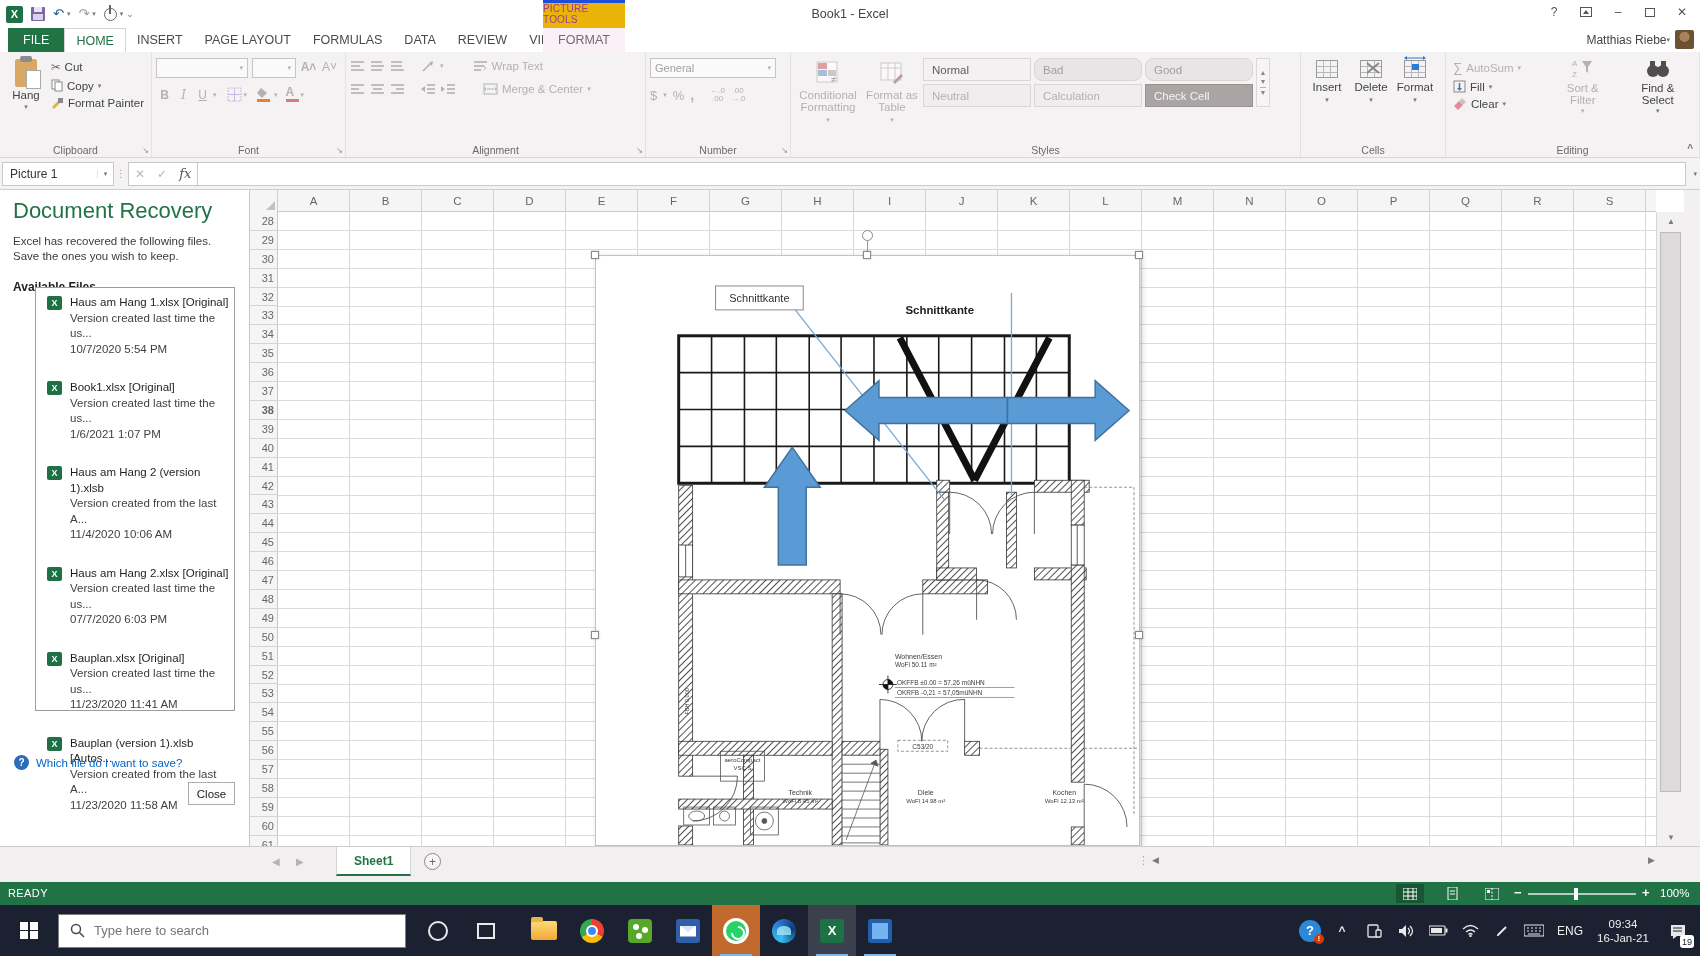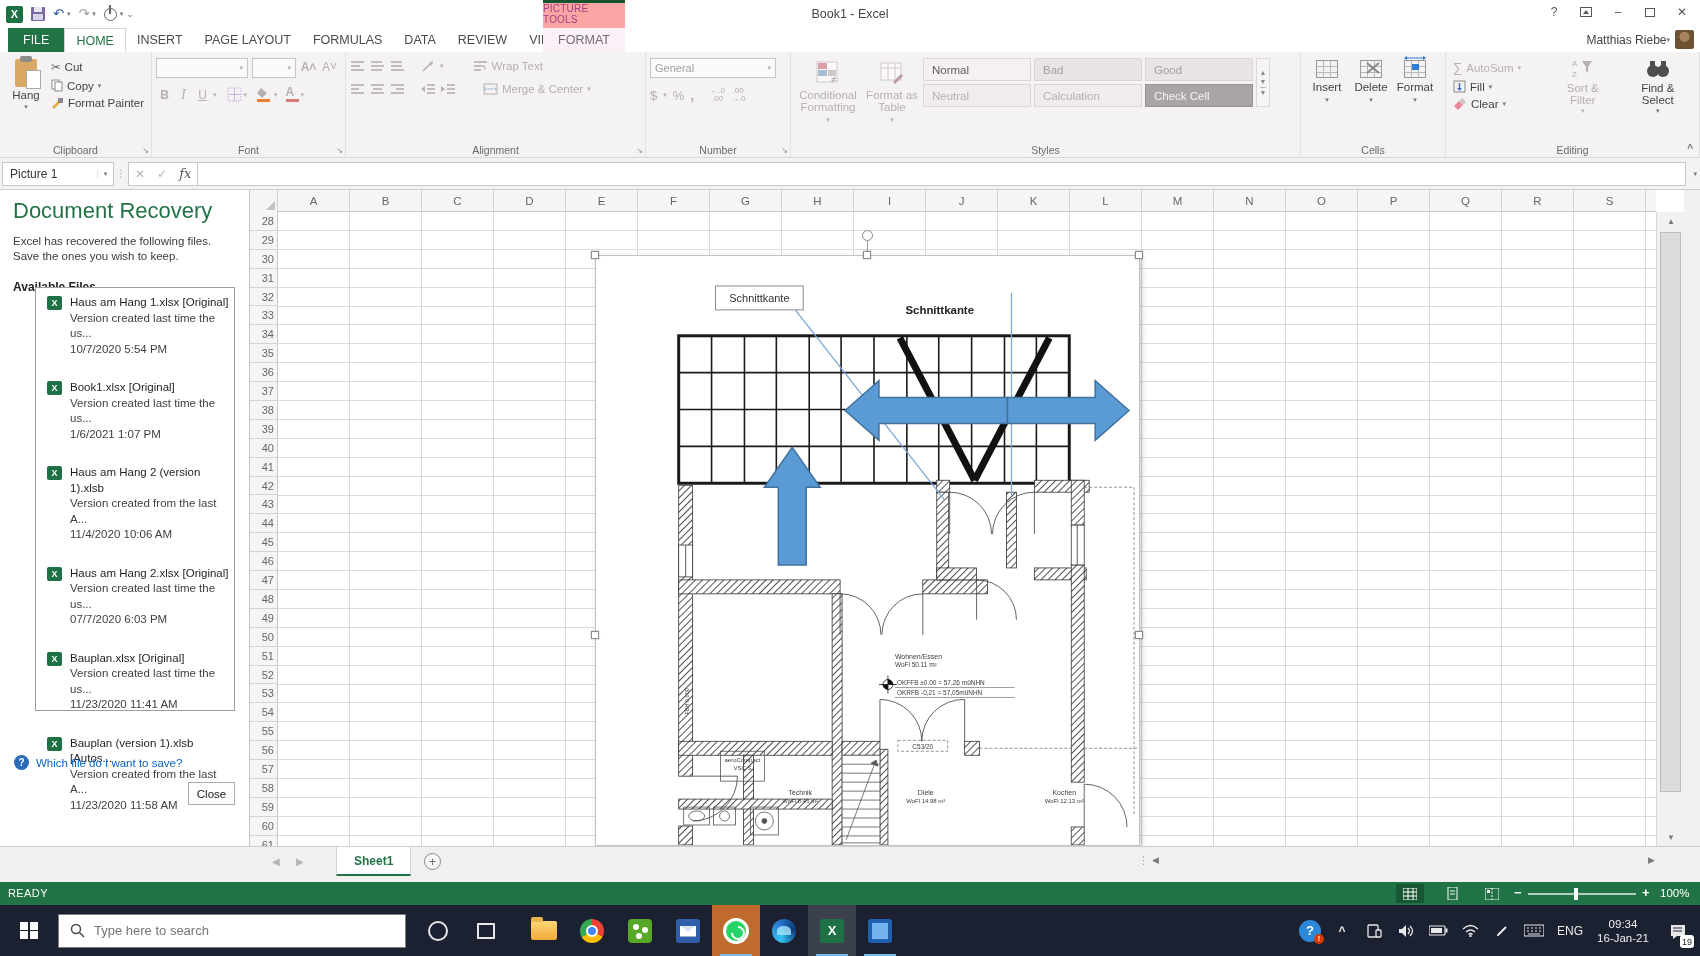--- a/index.html
+++ b/index.html
@@ -11,21 +11,21 @@
 .xlogo{width:17px;height:17px;background:#1e7145;border-radius:2px;color:#fff;font-weight:bold;font-size:11px;display:flex;align-items:center;justify-content:center;}
 .saveic{width:14px;height:14px;background:#7c66a4;position:relative;border-radius:1px;}
 .saveic:before{content:"";position:absolute;left:3px;top:0;width:8px;height:5px;background:#e8e6f0;}
 .saveic:after{content:"";position:absolute;left:2px;bottom:1px;width:10px;height:6px;background:#d8d4e8;}
 .qch{font-size:13px;color:#2b579a;line-height:14px;}
 .qch.gray{color:#9c9a9a;}
 .qdd{font-size:7px;color:#777;margin-left:-5px;}
 .touchic{width:13px;height:13px;border:1.5px solid #666;border-radius:50%;position:relative;}
 .touchic:after{content:"";position:absolute;left:4px;top:-4px;width:2px;height:9px;background:#666;}
 .title-center{position:absolute;left:0;top:0;width:100%;height:28px;display:flex;align-items:center;justify-content:center;font-size:12.5px;color:#444;}
-.pt-block{position:absolute;left:543px;top:0;width:82px;height:28px;background:#fca5a5;border-top:3px solid #14532d;display:flex;align-items:flex-end;justify-content:center;padding-bottom:3px;font-size:10px;color:#a33d87;letter-spacing:.2px;}
+.pt-block{position:absolute;left:543px;top:0;width:82px;height:28px;background:#eab308;border-top:3px solid #1d4ed8;display:flex;align-items:flex-end;justify-content:center;padding-bottom:3px;font-size:10px;color:#a33d87;letter-spacing:.2px;}
 .winbtns{position:absolute;right:4px;top:2px;display:flex;gap:4px;}
 .wb{width:28px;height:20px;display:flex;align-items:center;justify-content:center;font-size:12px;color:#555;}
 .rdbox{width:12px;height:10px;border:1px solid #555;position:relative;}
 .rdbox:after{content:"";position:absolute;left:2px;top:2px;border-left:3px solid transparent;border-right:3px solid transparent;border-bottom:4px solid #555;}
 .restbox{width:10px;height:9px;border:1px solid #555;position:relative;background:#fff;}
 .restbox:before{content:"";position:absolute;left:2px;top:-3px;width:9px;height:8px;border:1px solid #555;z-index:-1;}
 
 .tabrow{position:absolute;left:0;top:28px;width:1700px;height:24px;background:#fff;display:flex;align-items:flex-end;padding-left:8px;}
 .rtab{padding:4px 11px;font-size:12.5px;color:#4a4a4a;height:24px;display:flex;align-items:center;}
 .rtab.file{background:#217346;color:#fff;padding:4px 15px;}
@@ -45,21 +45,21 @@
 .bigbtn{display:flex;flex-direction:column;align-items:center;justify-content:flex-start;width:44px;height:84px;padding-top:4px;font-size:11.5px;color:#444;gap:2px;}
 .clipic{width:22px;height:28px;background:#d9a865;border-radius:2px;position:relative;}
 .clipic:before{content:"";position:absolute;left:5px;top:-3px;width:12px;height:6px;background:#8c8c8c;border-radius:2px;}
 .clipic:after{content:"";position:absolute;right:-4px;bottom:-2px;width:13px;height:17px;background:#fff;border:1px solid #aaa;}
 .selbox{border:1px solid #c9c5c5;background:#fbfafa;height:20px;display:flex;align-items:center;justify-content:space-between;padding:0 4px;font-size:11px;color:#a5a0a0;}
 .mini{display:inline-flex;align-items:center;justify-content:center;width:17px;height:17px;font-size:12px;color:#b6b0b0;}
 .fontA{font-size:12px;font-weight:bold;color:#b6b0b0;position:relative;line-height:11px;}
 .bar{display:block;width:13px;height:3px;margin-top:1px;}
 .sgwrap{display:grid;grid-template-columns:repeat(3,108px);grid-auto-rows:23px;gap:3px;margin-top:3px;}
 .sgc{border:1px solid #dad6d6;background:#f5f1f2;font-size:11.5px;display:flex;align-items:center;padding-left:8px;color:#5f5b5b;}
-.sg-bad,.sg-good{background:#e9e4e5;color:#a39d9e;}
+.sg-bad,.sg-good{background:#e9e4e5;color:#a39d9e;border-radius:8px;}
 .sg-neutral,.sg-calc{background:#f1edee;color:#b5aeb0;}
 .sg-check{background:#aba4a5;color:#f6f3f3;border-color:#979191;}
 .galarrows{display:flex;flex-direction:column;justify-content:center;gap:2px;width:14px;margin:3px 0 0 3px;border:1px solid #dcd8d8;align-items:center;background:#f6f4f4;height:49px;font-size:7px;color:#8a8888;}
 .cellbtn{display:flex;flex-direction:column;align-items:center;width:44px;padding-top:5px;gap:3px;font-size:11.5px;color:#444;}
 .gridic{width:22px;height:18px;border:1px solid #9a9a9a;background:
  repeating-linear-gradient(to right,transparent 0 6px,#b9b9b9 6px 7px),
  repeating-linear-gradient(to bottom,transparent 0 5px,#b9b9b9 5px 6px);position:relative;}
 .edcol{display:flex;flex-direction:column;gap:3px;justify-content:flex-start;padding-top:4px;}
 .tallbtn{display:flex;flex-direction:column;align-items:center;font-size:11.5px;gap:1px;padding:2px 6px;}
 .collapse{position:absolute;right:6px;bottom:3px;font-size:10px;color:#777;font-weight:bold;}
@@ -616,21 +616,21 @@
           <div class="rowh" style="top: 0px;">28</div>
           <div class="rowh" style="top: 18.9px;">29</div>
           <div class="rowh" style="top: 37.8px;">30</div>
           <div class="rowh" style="top: 56.7px;">31</div>
           <div class="rowh" style="top: 75.6px;">32</div>
           <div class="rowh" style="top: 94.5px;">33</div>
           <div class="rowh" style="top: 113.4px;">34</div>
           <div class="rowh" style="top: 132.3px;">35</div>
           <div class="rowh" style="top: 151.2px;">36</div>
           <div class="rowh" style="top: 170.1px;">37</div>
-          <div class="rowh" style="top: 189px;">38</div>
+          <div class="rowh" style="top: 189px; font-weight: bold;">38</div>
           <div class="rowh" style="top: 207.9px;">39</div>
           <div class="rowh" style="top: 226.8px;">40</div>
           <div class="rowh" style="top: 245.7px;">41</div>
           <div class="rowh" style="top: 264.6px;">42</div>
           <div class="rowh" style="top: 283.5px;">43</div>
           <div class="rowh" style="top: 302.4px;">44</div>
           <div class="rowh" style="top: 321.3px;">45</div>
           <div class="rowh" style="top: 340.2px;">46</div>
           <div class="rowh" style="top: 359.1px;">47</div>
           <div class="rowh" style="top: 378px;">48</div>

